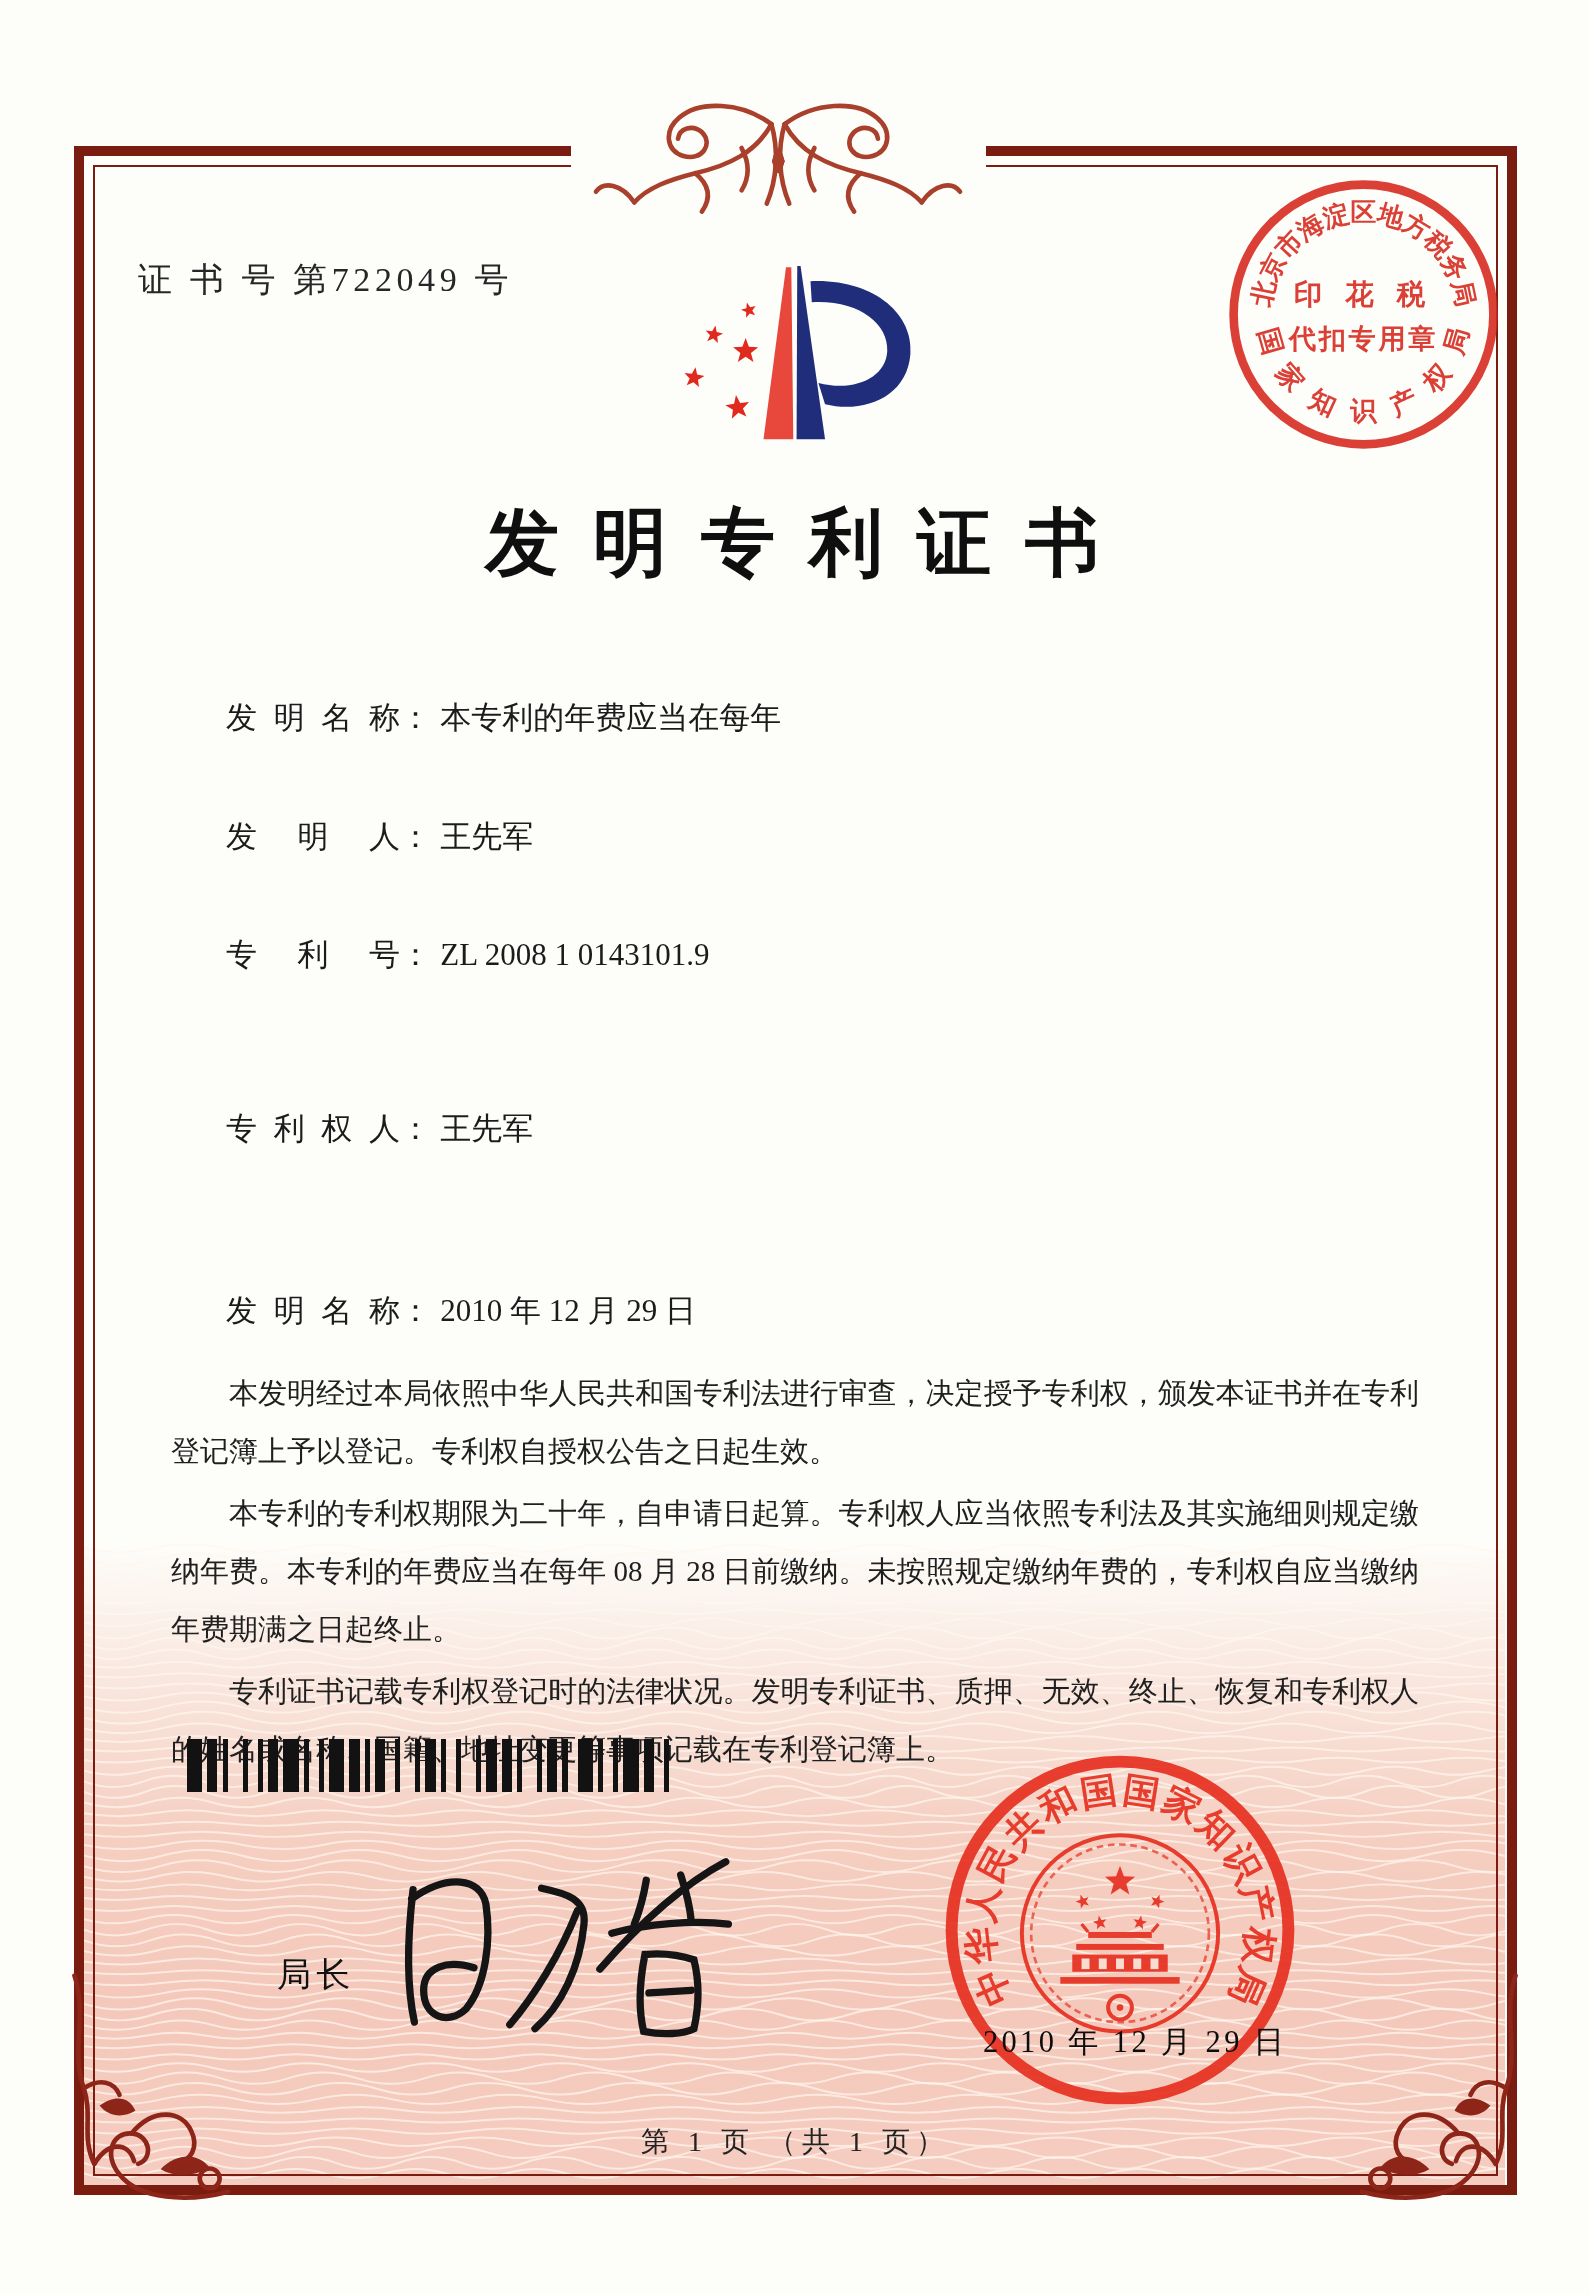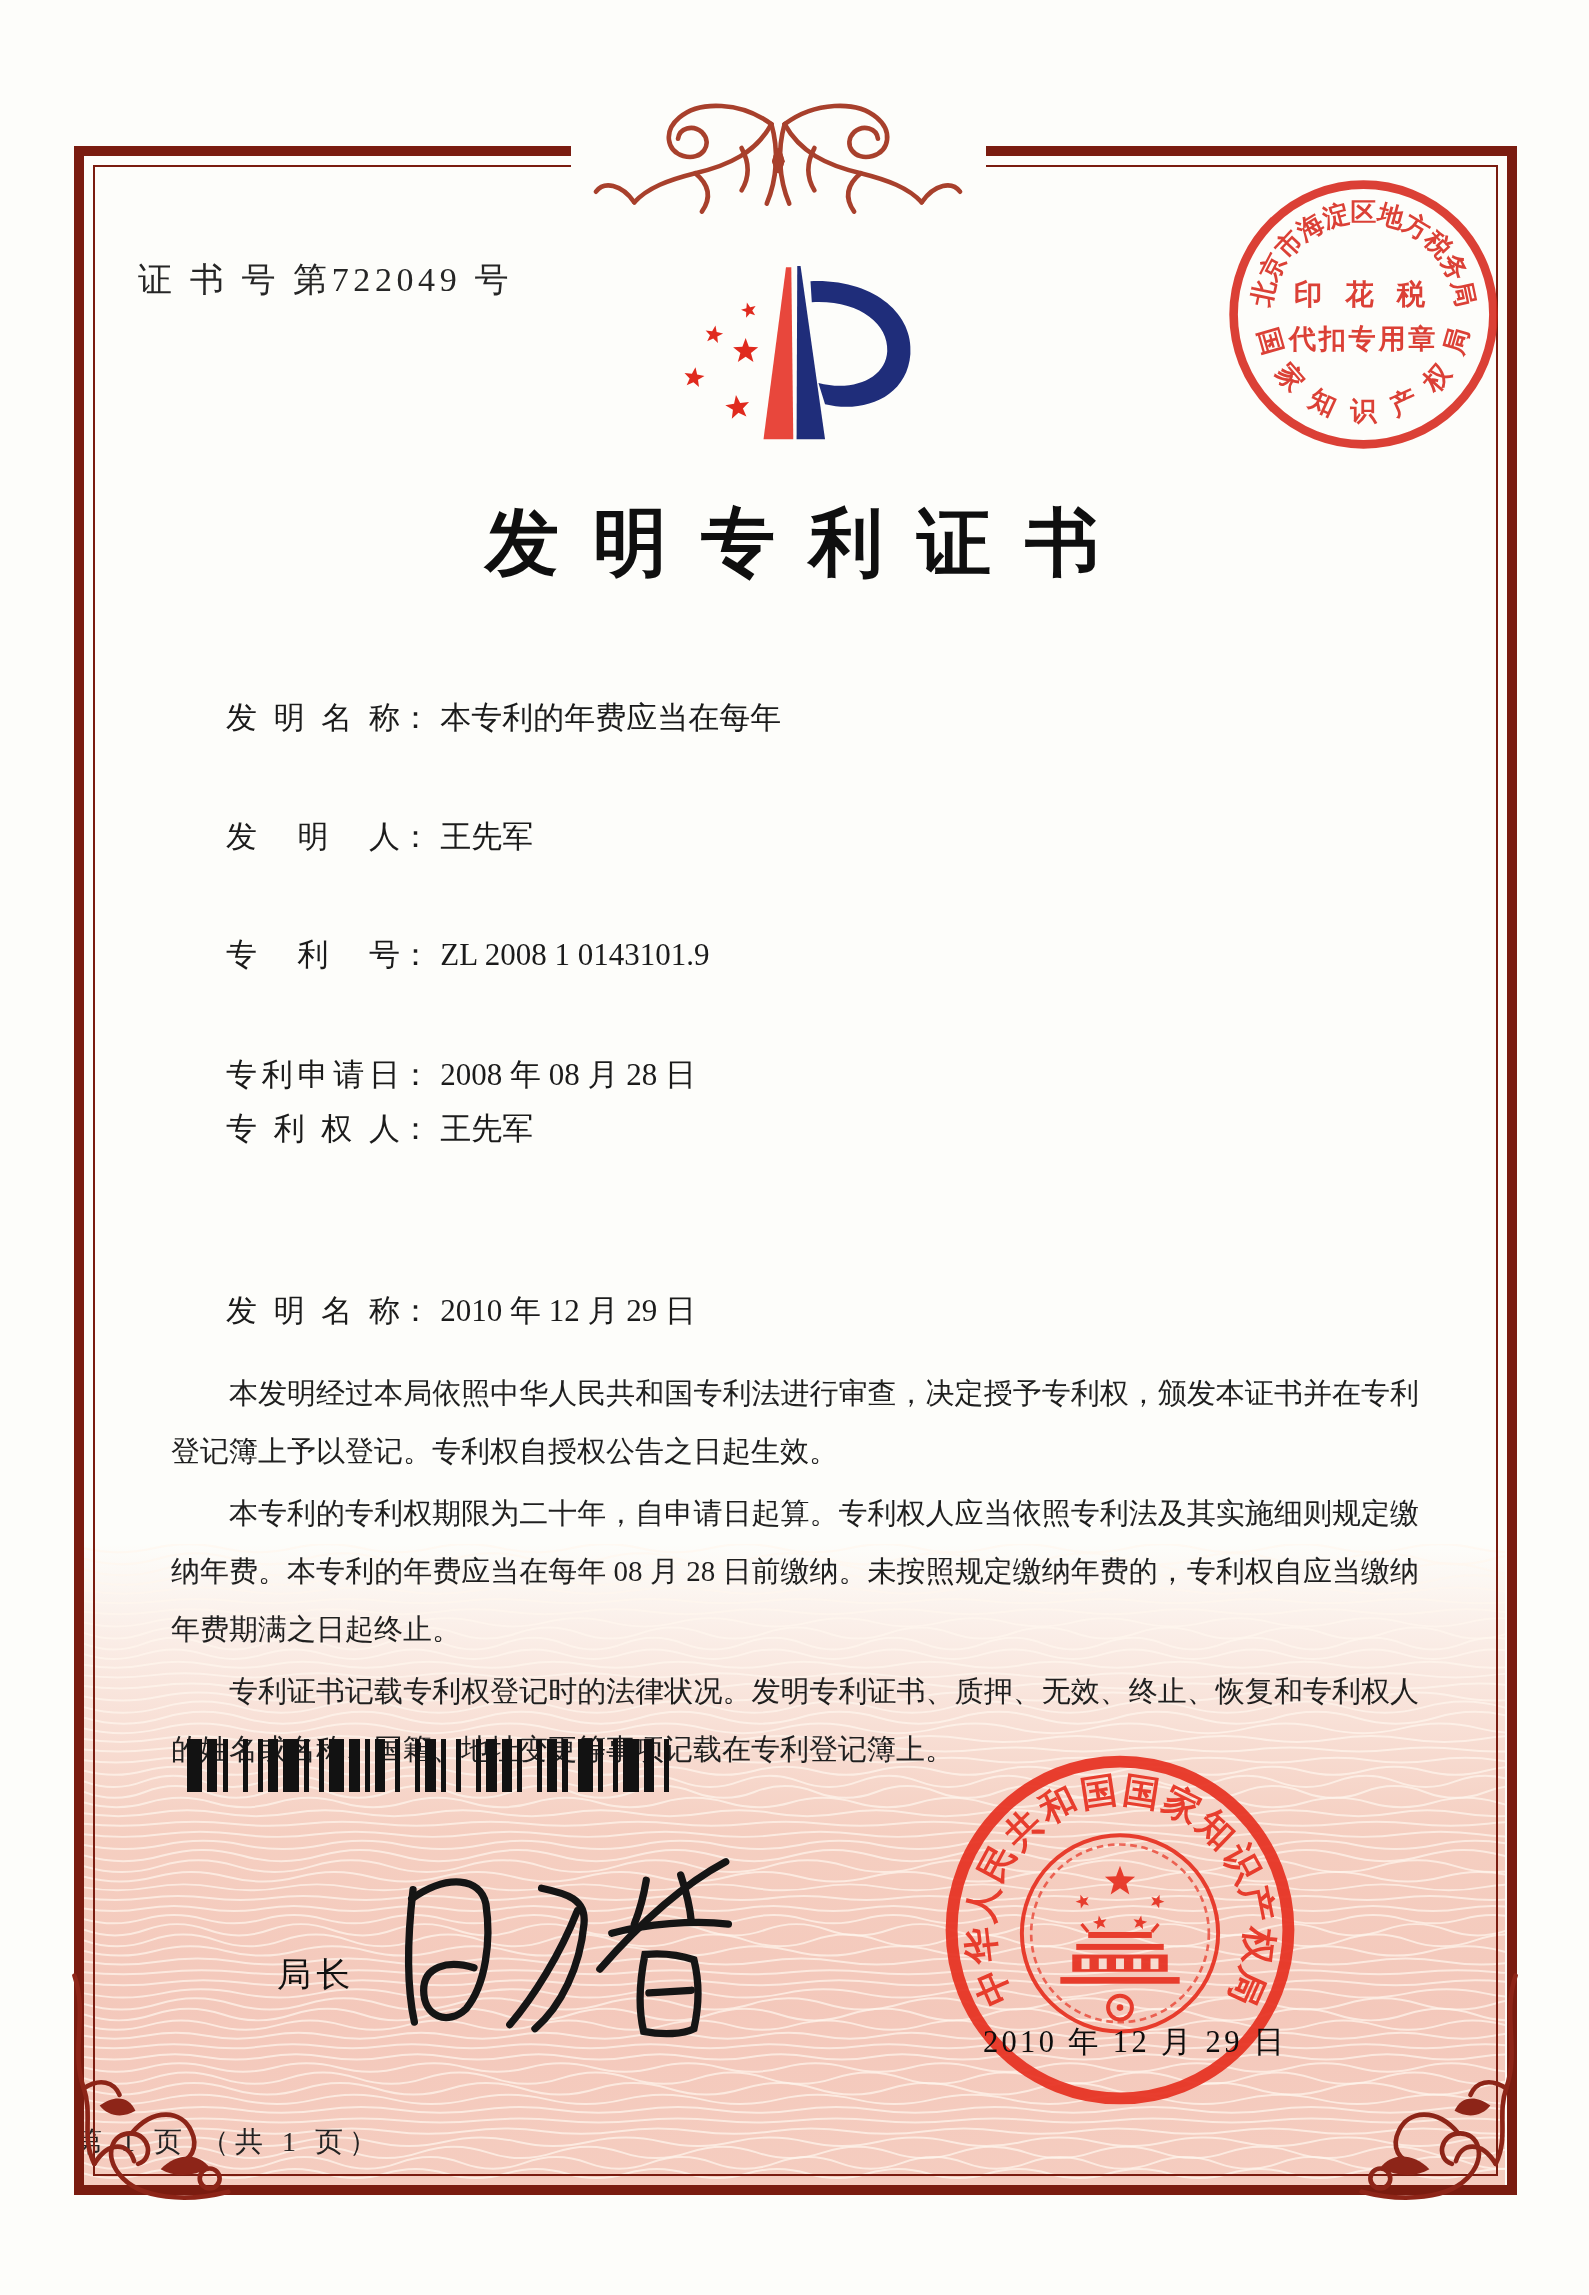--- a/index.html
+++ b/index.html
@@ -42,21 +42,21 @@
 
   
   .director-label{left:277px;top:1952px;font-size:34px;letter-spacing:5.3px;color:#111;z-index:4;}
   .signature{left:368px;top:1855px;z-index:4;}
 
   
   .office-seal{left:939px;top:1749px;z-index:6;opacity:.93;}
   .issue-date{left:983px;top:2022px;font-size:30.5px;letter-spacing:3.3px;color:#0d0d0d;z-index:7;white-space:nowrap;}
 
   
-  .page-footer{left:74px;top:2123px;width:1443px;text-align:left;font-size:28px;
+  .page-footer{left:74px;top:2123px;width:1443px;text-align:center;font-size:28px;
                letter-spacing:6px;color:#222;z-index:2;}
 
   
   .orn-mask{left:571px;top:135px;width:415px;height:38px;background:#fdfdfa;z-index:4;}
   .top-ornament{left:543px;top:83px;z-index:5;}
   .corner-fl{top:1969px;z-index:5;}
   .corner-fl.left{left:61px;}
   .corner-fl.right{left:1343px;transform:scaleX(-1);}
 </style>
 </head>
@@ -221,23 +221,20 @@
 
   <div class="abs field-row" style="top:697px">
     <span class="field-label">发明名称</span><span class="field-colon">：</span><span class="field-value">本专利的年费应当在每年</span>
   </div>
   <div class="abs field-row" style="top:816px">
     <span class="field-label">发明人</span><span class="field-colon">：</span><span class="field-value">王先军</span>
   </div>
   <div class="abs field-row" style="top:934px">
     <span class="field-label">专利号</span><span class="field-colon">：</span><span class="field-value">ZL 2008 1 0143101.9</span>
   </div>
-  <div class="abs field-row" style="top:1054px">
-    <span class="field-label">专利申请日</span><span class="field-colon">：</span><span class="field-value">2008 年 08 月 28 日</span>
-  </div>
   <div class="abs field-row" style="top:1108px">
     <span class="field-label">专利权人</span><span class="field-colon">：</span><span class="field-value">王先军</span>
   </div>
   <div class="abs field-row" style="top:1290px">
     <span class="field-label">发明名称</span><span class="field-colon">：</span><span class="field-value">2010 年 12 月 29 日</span>
   </div>
 
   <div class="abs paragraphs">
     <p>本发明经过本局依照中华人民共和国专利法进行审查，决定授予专利权，颁发本证书并在专利登记簿上予以登记。专利权自授权公告之日起生效。</p>
     <p>本专利的专利权期限为二十年，自申请日起算。专利权人应当依照专利法及其实施细则规定缴纳年费。本专利的年费应当在每年 08 月 28 日前缴纳。未按照规定缴纳年费的，专利权自应当缴纳年费期满之日起终止。</p>

